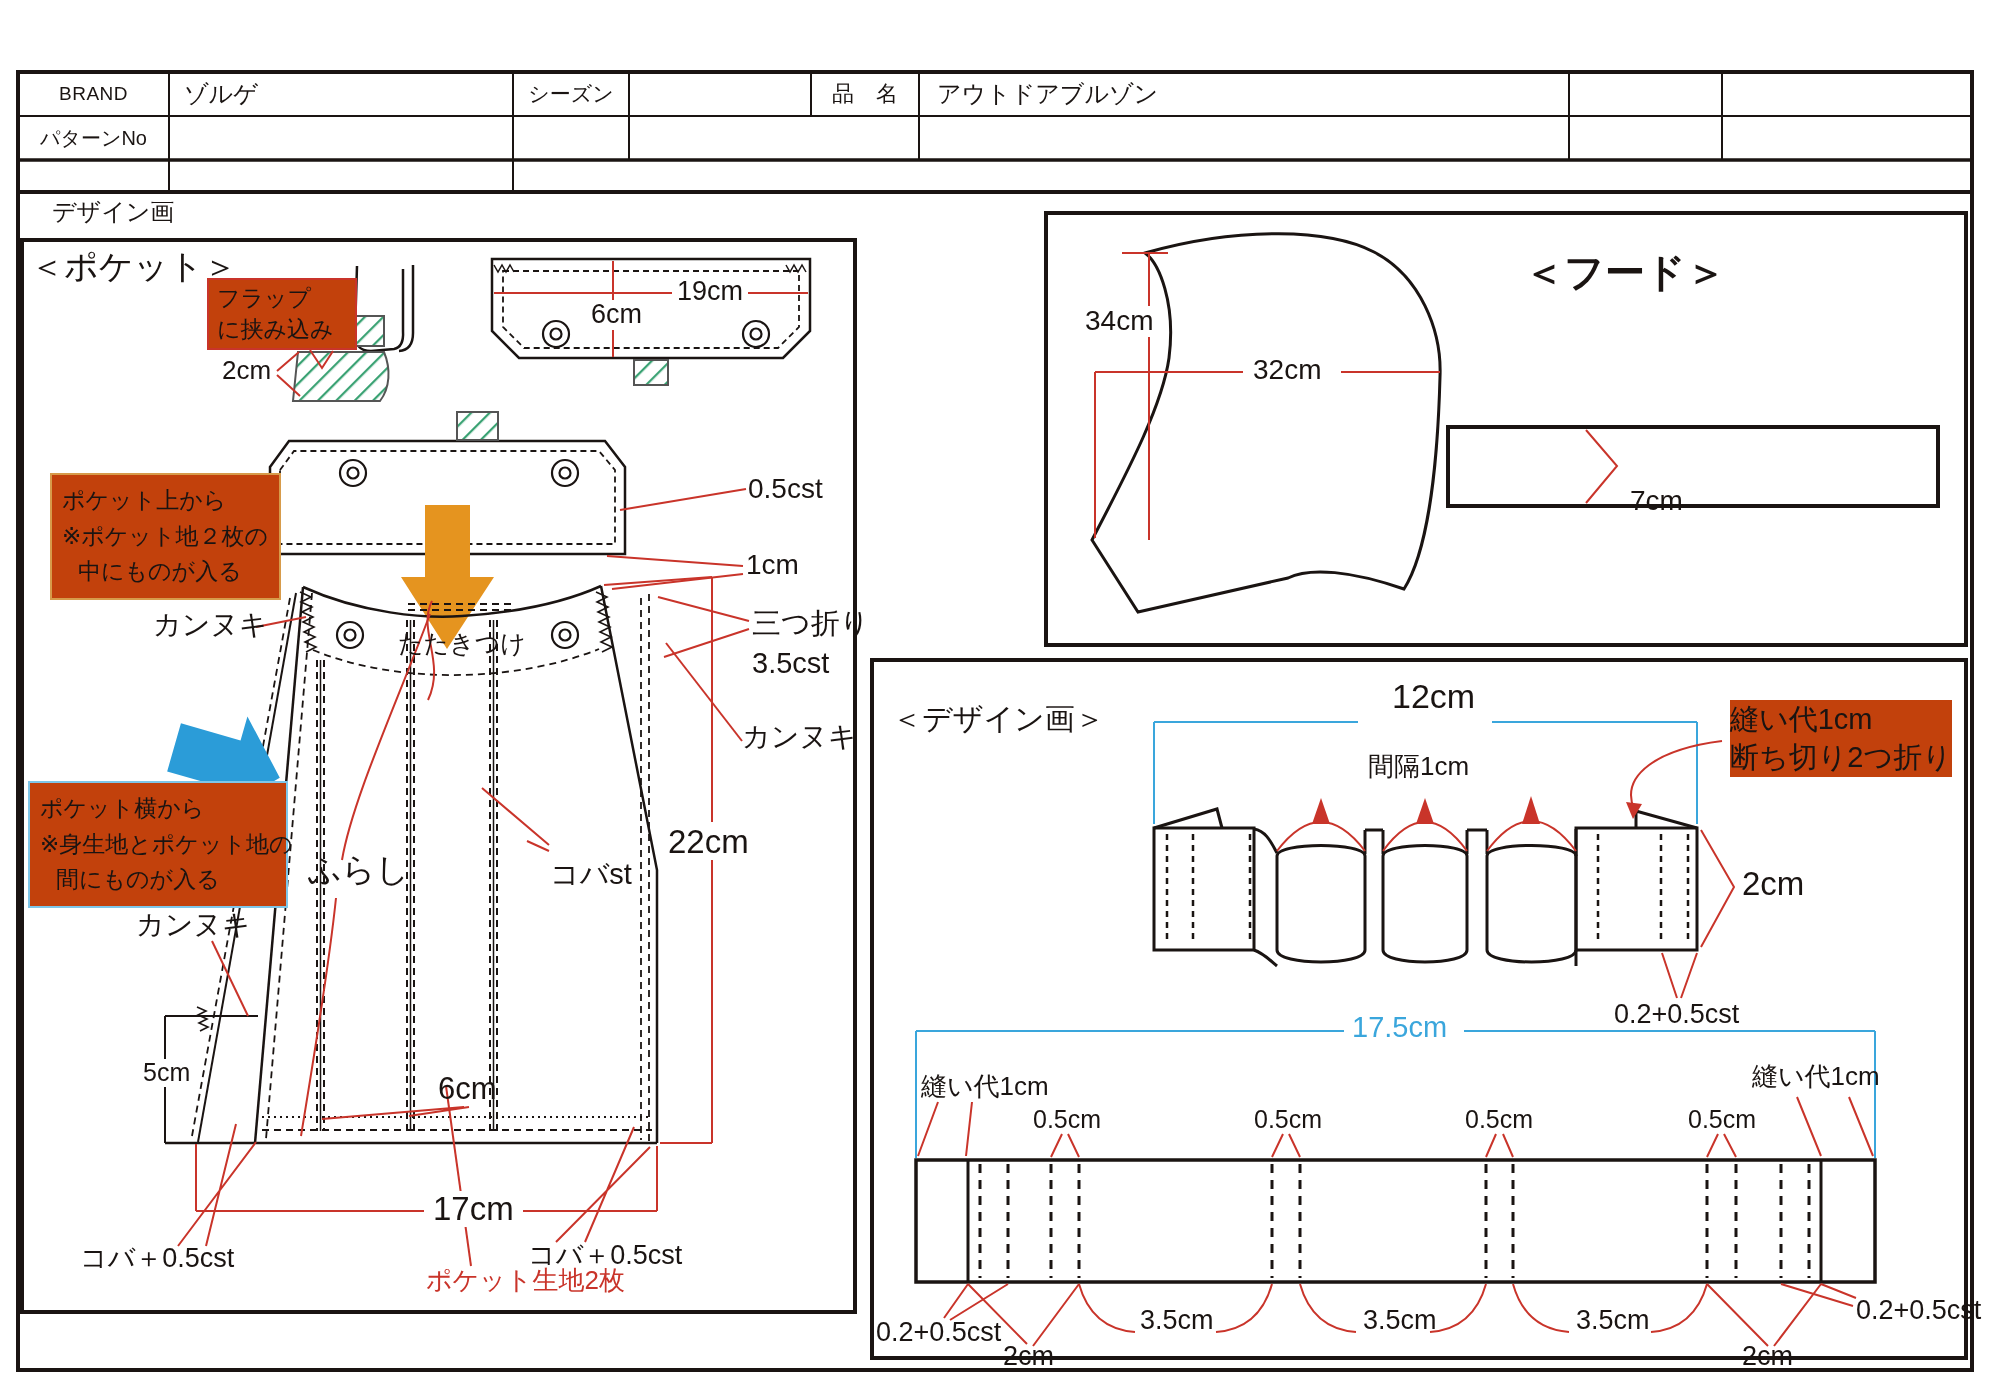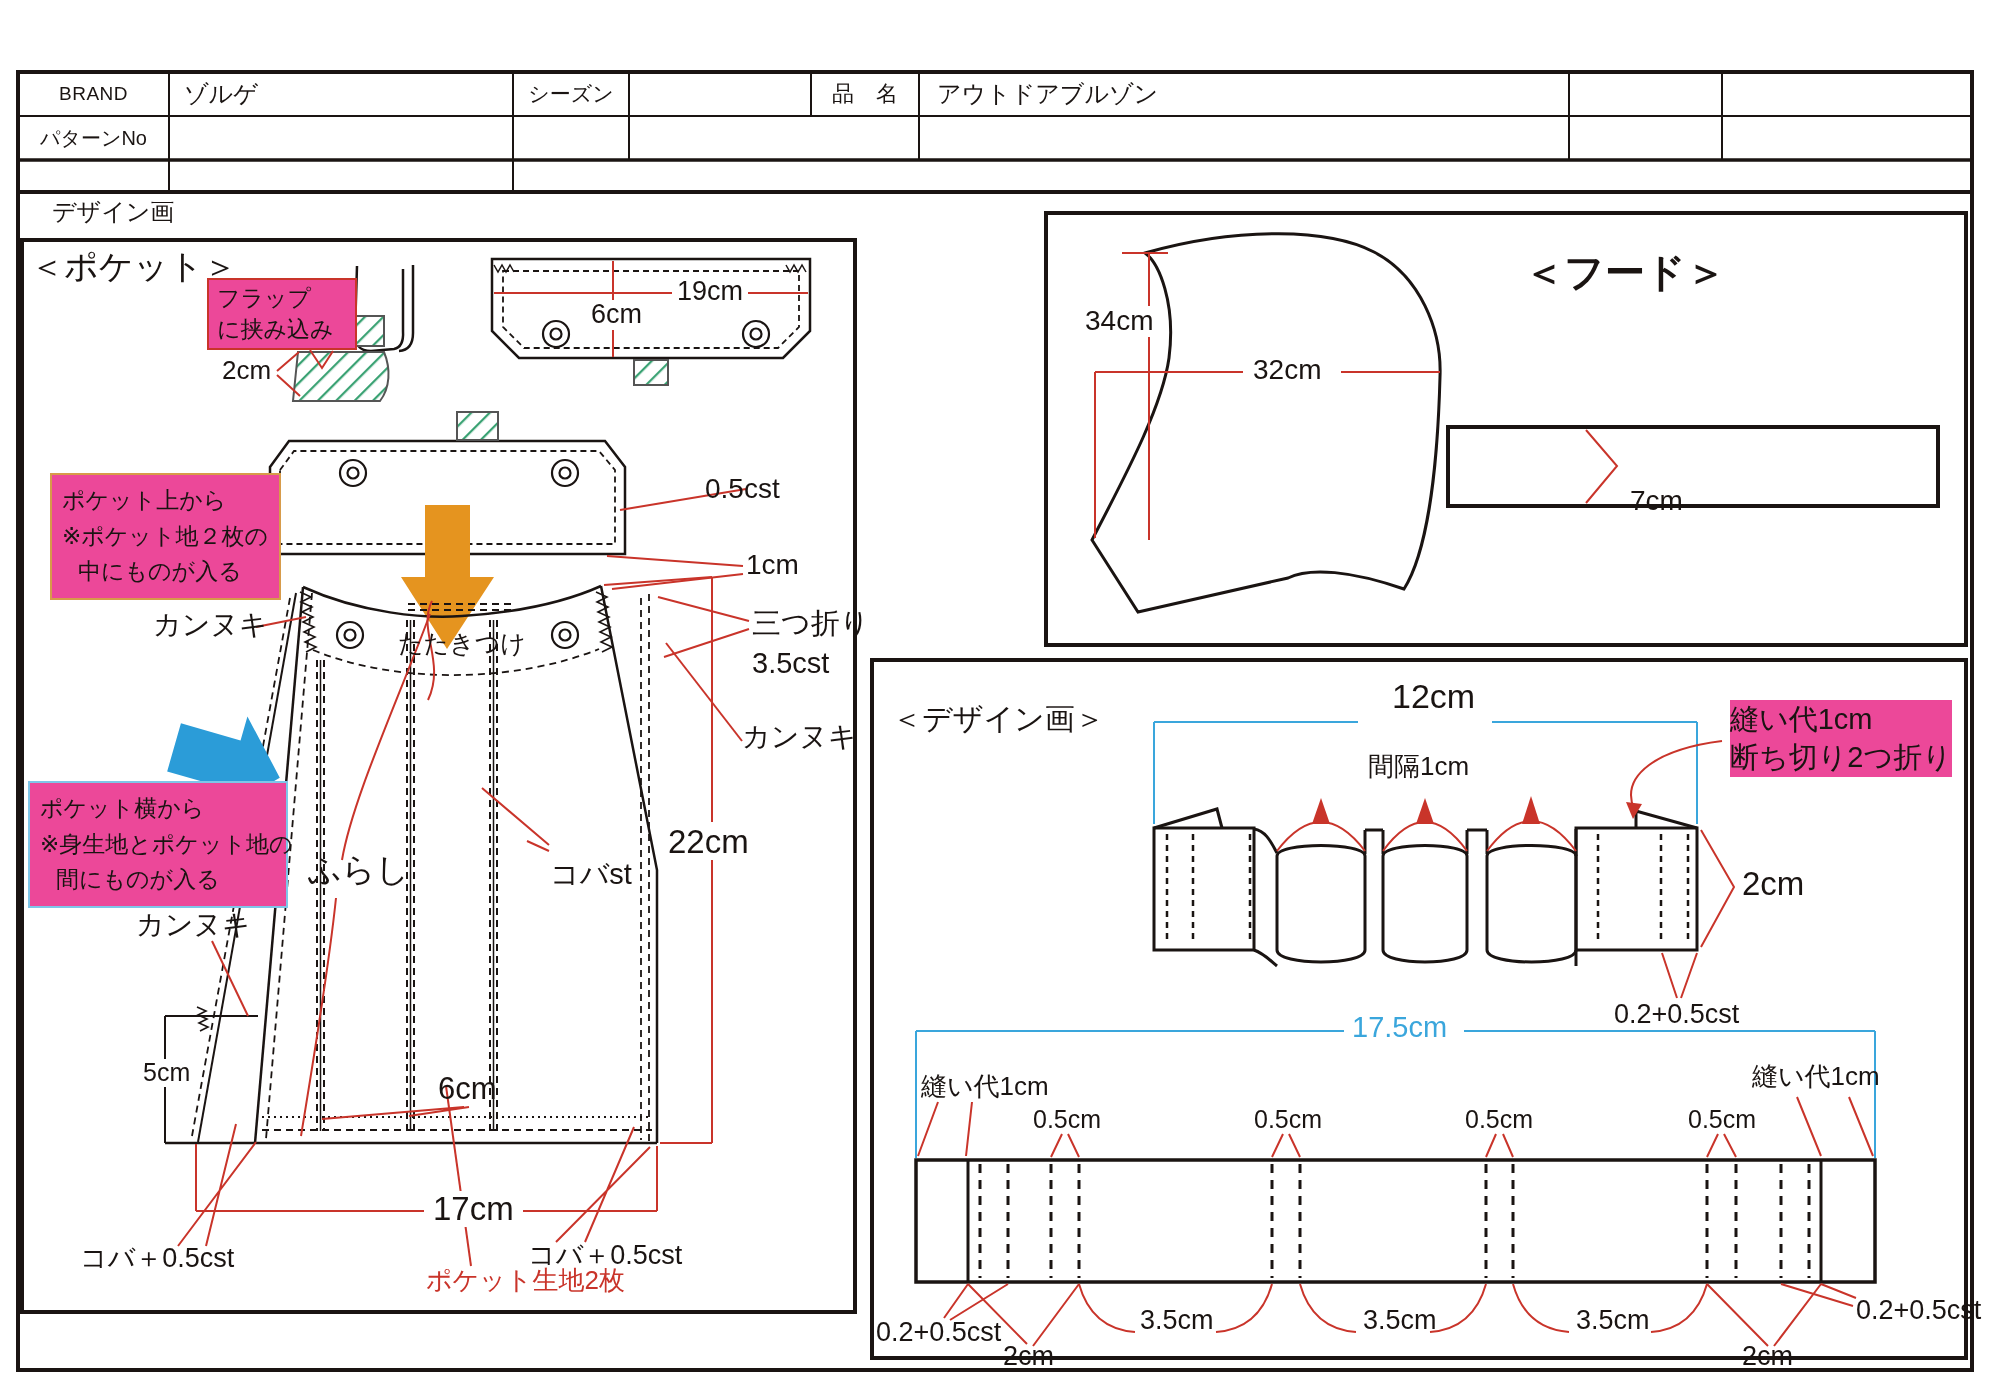--- a/index.html
+++ b/index.html
@@ -5,21 +5,21 @@
   html,body{margin:0;padding:0;background:#fff;}
   #sheet{position:relative;width:1990px;height:1376px;background:#fff;overflow:hidden;
          font-family:"Liberation Sans","DejaVu Sans",sans-serif;color:#1a1412;}
   #lines{position:absolute;left:0;top:0;width:1990px;height:1376px;}
   .lbl{position:absolute;white-space:nowrap;color:#1a1412;line-height:1.1;}
   .cell{position:absolute;display:flex;align-items:center;}
   .ctr{justify-content:center;text-align:right;}
   .bgw{background:#fff;padding:0 5px;}
   .red{color:#c9342a;}
   .blue{color:#2f9fd6;}
-  .notebox{position:absolute;background:#ec4899;line-height:1.55;}
+  .notebox{position:absolute;background:#c2410c;line-height:1.55;}
   .notebox div{white-space:nowrap;}
   #title{position:absolute;left:0;right:0;top:8px;text-align:center;font-size:42px;font-weight:600;letter-spacing:4px;}
 </style>
 </head>
 <body>
 
 <div id="sheet">
 
 
   <svg id="lines" viewBox="0 0 1990 1376" xmlns="http://www.w3.org/2000/svg">
@@ -282,21 +282,21 @@
   <div class="lbl" style="left:222px;top:356px;font-size:26px;">2cm</div>
   <div class="lbl bgw" style="left:672px;top:277px;font-size:27px;">19cm</div>
   <div class="lbl bgw" style="left:586px;top:300px;font-size:27px;">6cm</div>
 
   <div class="notebox" style="left:50px;top:473px;width:207px;border:2.5px solid #d79b4a;padding:8px 10px;font-size:23px;">
     <div>ポケット上から</div>
     <div>※ポケット地２枚の</div>
     <div style="padding-left:16px;">中にものが入る</div>
   </div>
 
-  <div class="lbl" style="left:705px;top:474px;font-size:28px;">0.5cst</div>
+  <div class="lbl" style="left:748px;top:474px;font-size:28px;">0.5cst</div>
   <div class="lbl" style="left:746px;top:550px;font-size:28px;">1cm</div>
   <div class="lbl" style="left:752px;top:608px;font-size:29px;">三つ折り</div>
   <div class="lbl" style="left:752px;top:648px;font-size:29px;">3.5cst</div>
   <div class="lbl" style="left:742px;top:722px;font-size:28px;">カンヌキ</div>
   <div class="lbl" style="left:153px;top:610px;font-size:28px;">カンヌキ</div>
   <div class="lbl" style="left:398px;top:630px;font-size:25px;">たたきつけ</div>
 
   <div class="notebox" style="left:28px;top:781px;width:236px;border:2.5px solid #7fc6e8;padding:8px 10px;font-size:23px;">
     <div>ポケット横から</div>
     <div>※身生地とポケット地の</div>

